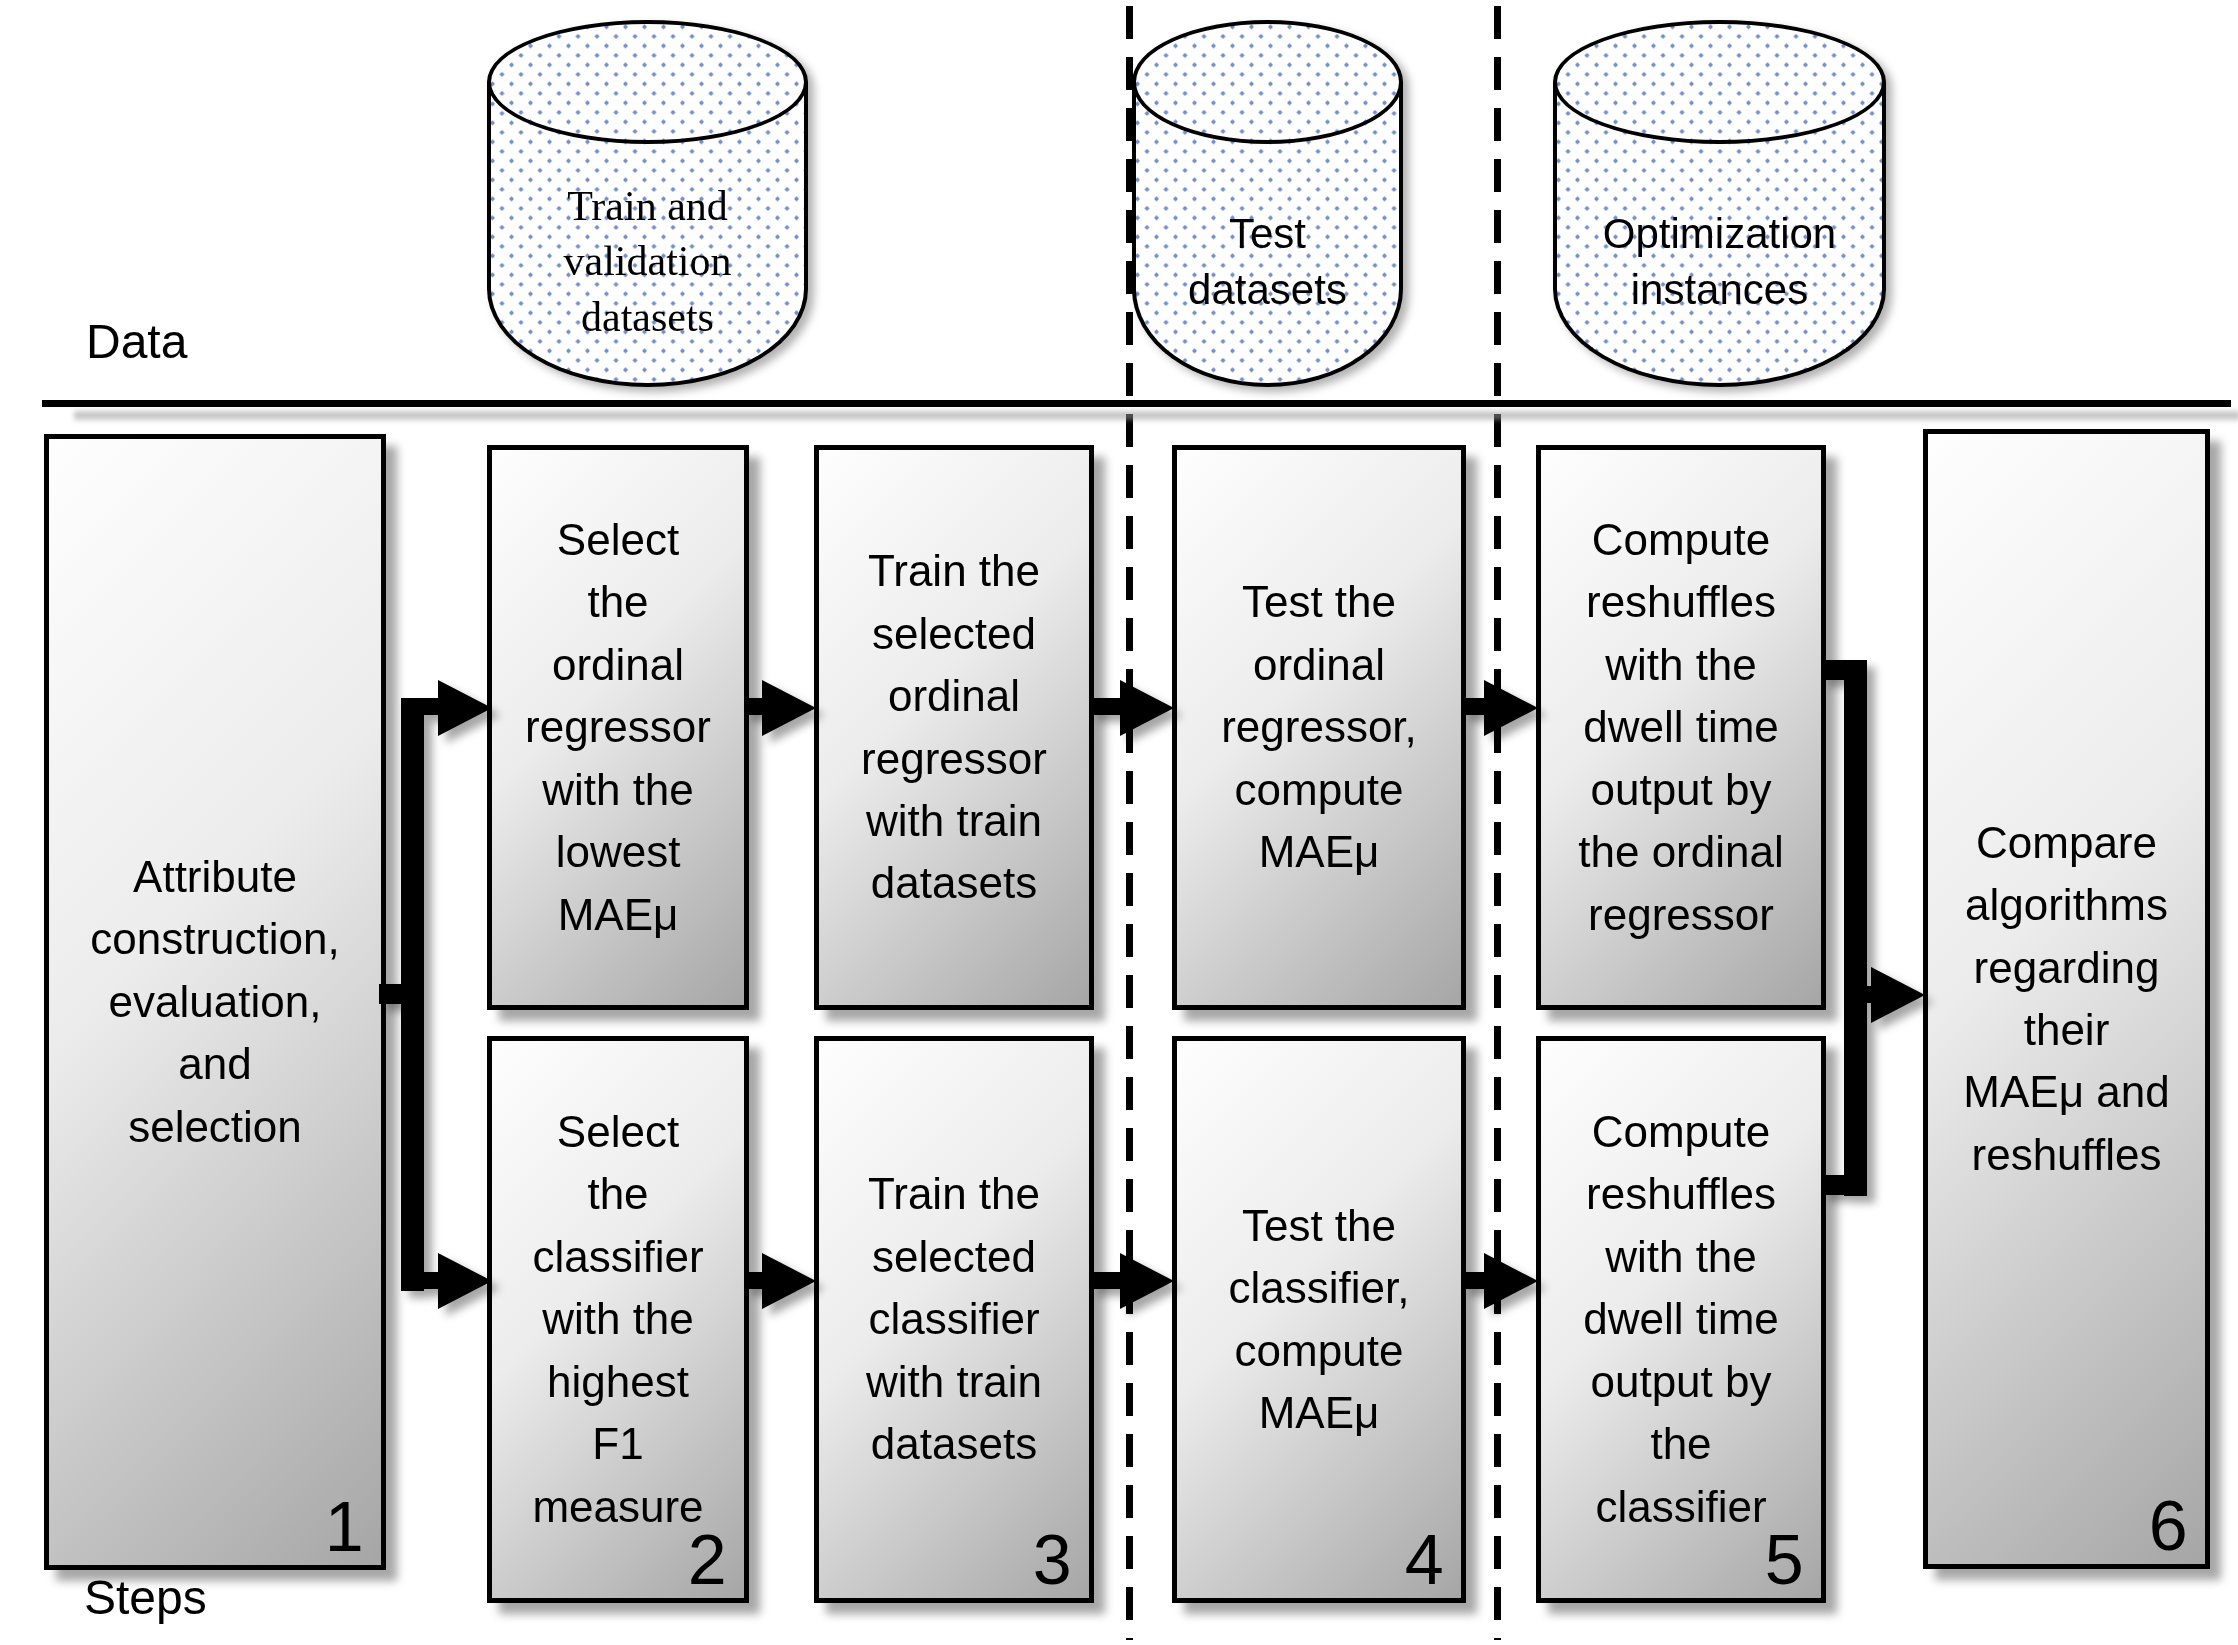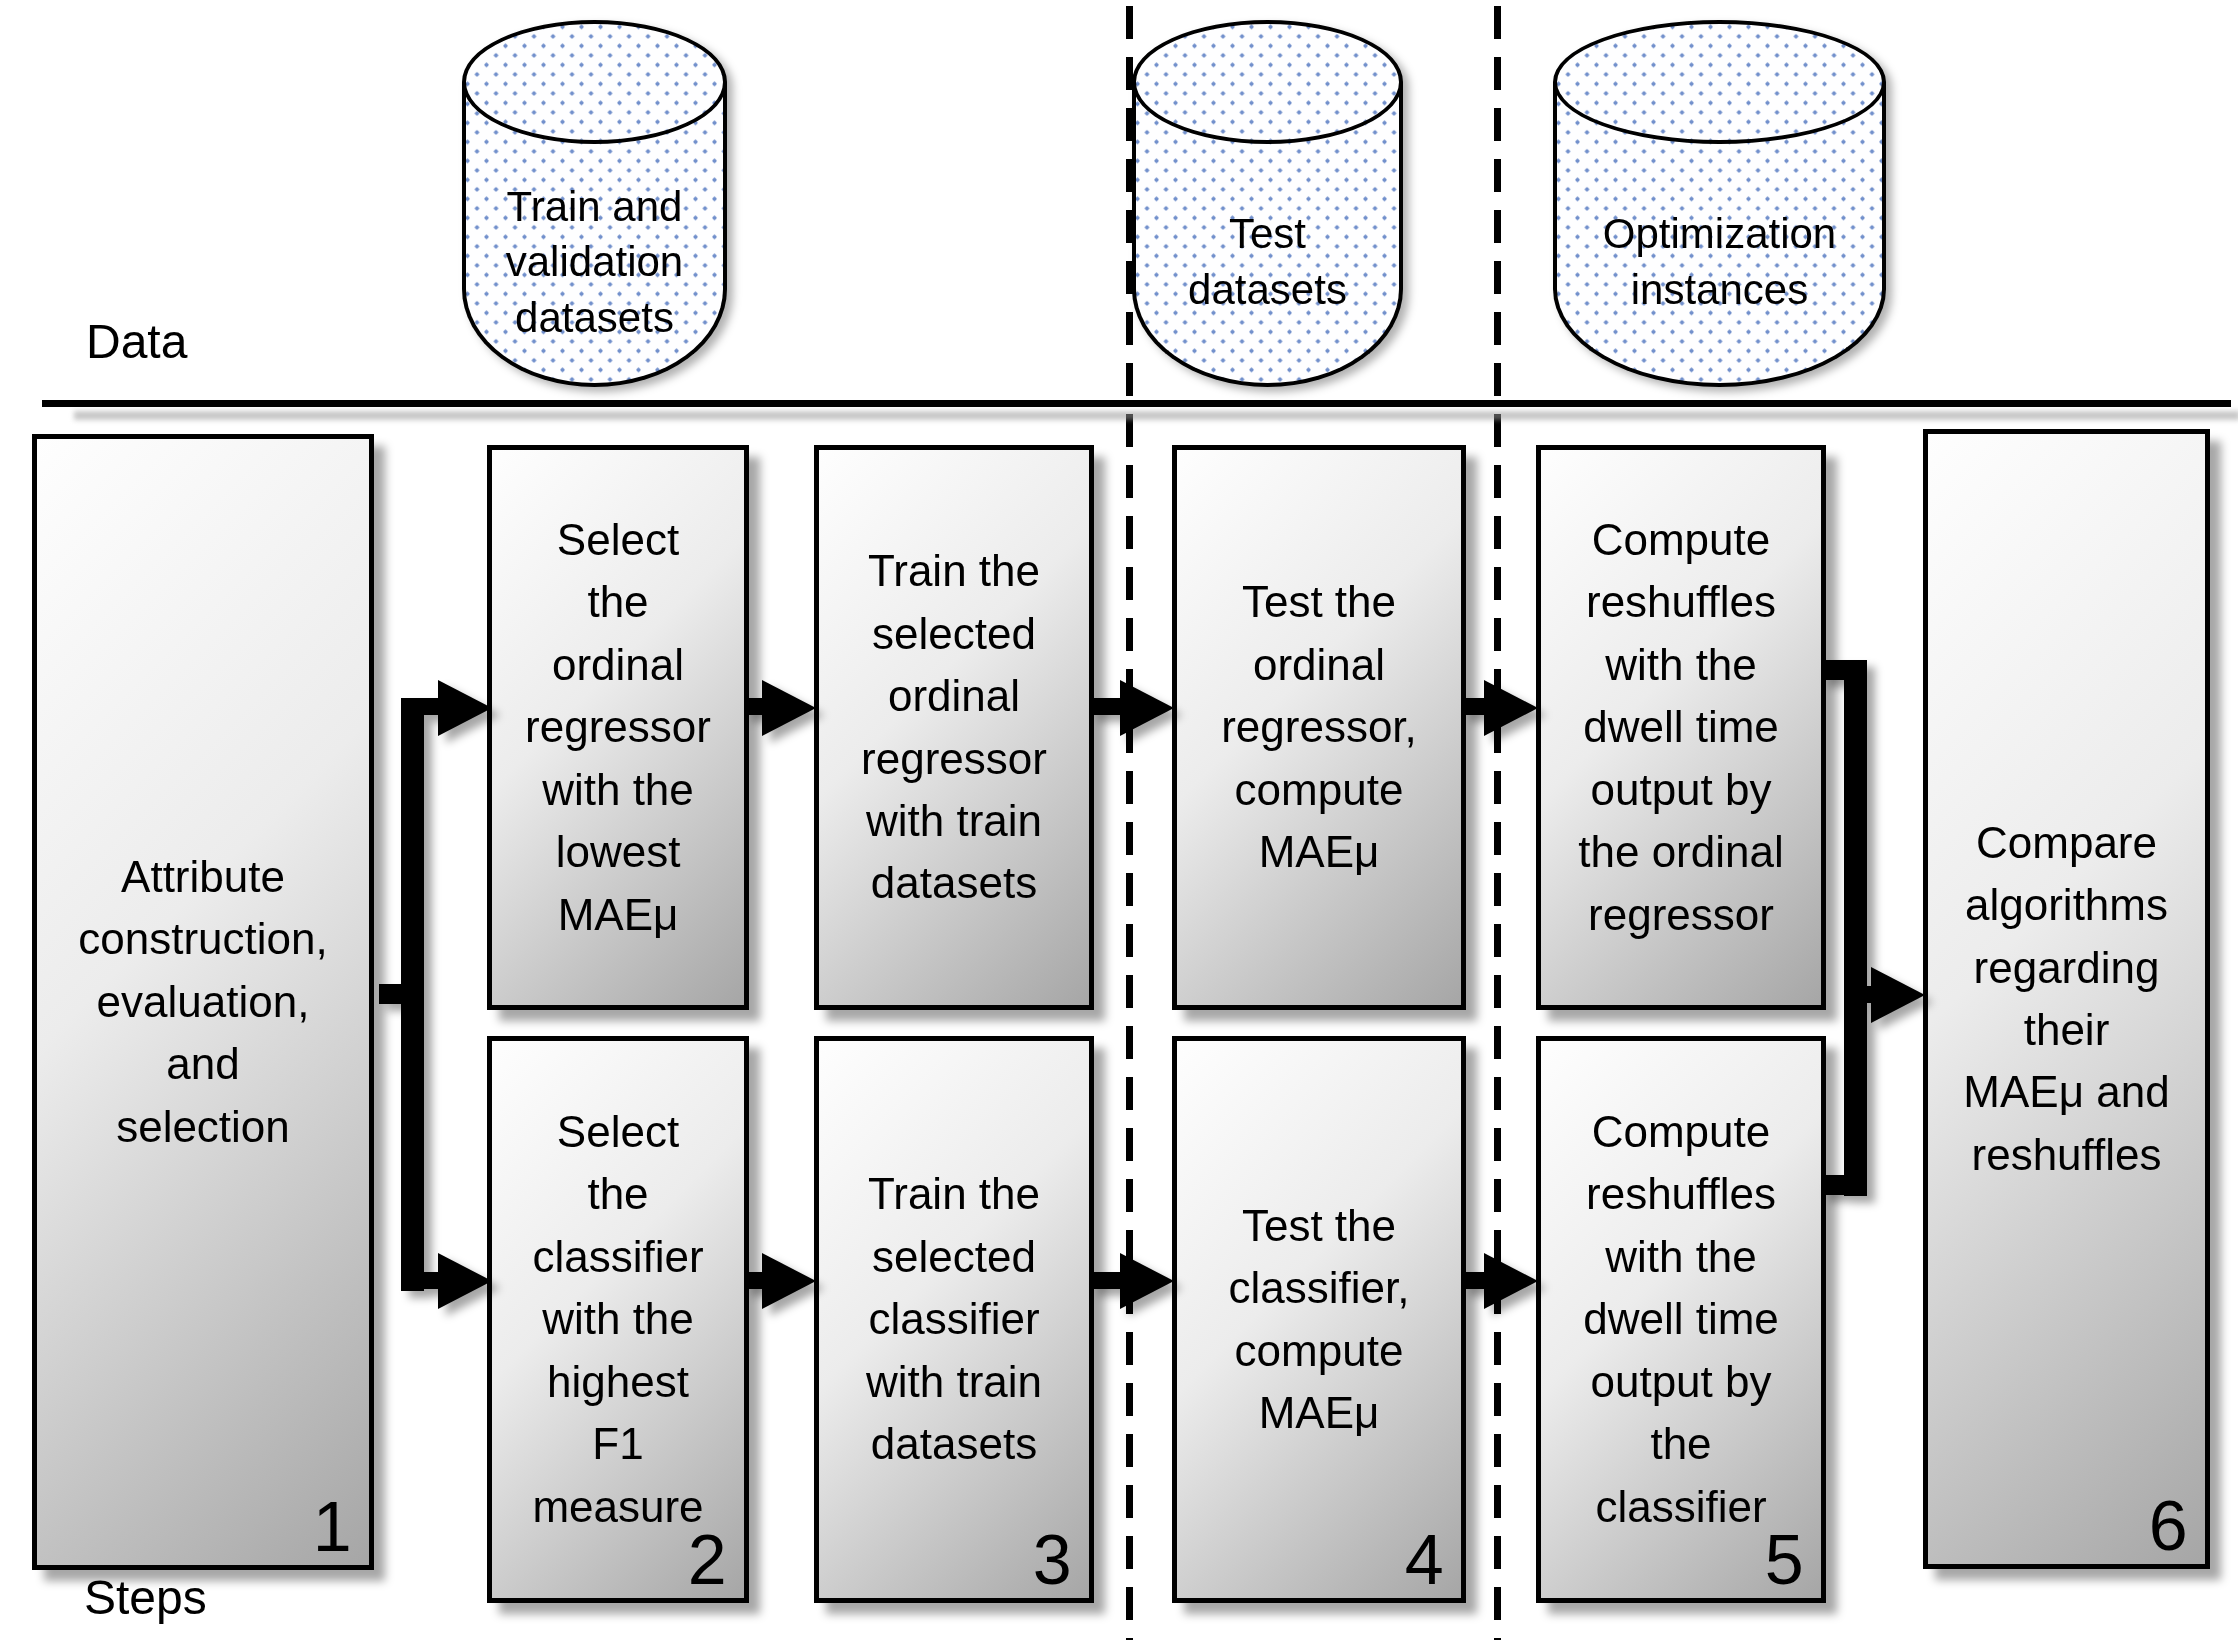--- a/index.html
+++ b/index.html
@@ -23,34 +23,34 @@
               filter:blur(2.9px);opacity:.55;z-index:1;}
 
   
   .box{position:absolute;box-sizing:border-box;border:5.1px solid #000;
        background:linear-gradient(135deg,#fefefe 0%,#ececec 42%,#a6a6a6 100%);
        box-shadow:11.6px 11.6px 8.7px rgba(0,0,0,0.35);
        display:flex;align-items:center;justify-content:center;text-align:center;z-index:4;}
   .box-text{font-size:44px;line-height:1.42;white-space:pre-line;}
   .box-num{position:absolute;right:17.4px;bottom:2.9px;font-size:70px;line-height:1;}
 
-  .box1 {left:32px;  top:434px; width:342px;height:1136px;}
+  .box1 {left:44px;  top:434px; width:342px;height:1136px;}
   .box2t{left:487px; top:445px; width:262px;height:565px;}
   .box2b{left:487px; top:1036px;width:262px;height:567px;}
   .box3t{left:814px;top:445px; width:280px;height:565px;}
   .box3b{left:814px;top:1036px;width:280px;height:567px;}
   .box4t{left:1172px;top:445px; width:294px;height:565px;}
   .box4b{left:1172px;top:1036px;width:294px;height:567px;}
   .box5t{left:1536px;top:445px; width:290px;height:565px;}
   .box5b{left:1536px;top:1036px;width:290px;height:567px;}
   .box6 {left:1923px;top:429px; width:287px;height:1140px;}
 
   
   .cyl{position:absolute;z-index:3;filter:drop-shadow(6.5px 5.8px 4.4px rgba(0,0,0,0.30));}
-  .cyl1{left:462px; top:20.4px;width:265px;height:367px;}
+  .cyl1{left:487px; top:20.4px;width:321px;height:367px;font-family:Liberation Serif, serif;}
   .cyl2{left:1132px;top:20.4px;width:271px;height:367px;}
   .cyl3{left:1553px;top:20.4px;width:333px;height:367px;}
   .dots{background-color:#fefeff;
         background-image:radial-gradient(circle,rgba(90,125,195,.85) 1.9px,transparent 2.3px),
                          radial-gradient(circle,rgba(90,125,195,.85) 1.9px,transparent 2.3px);
         background-size:19px 19px;background-position:1.5px 2.9px,11px 12.4px;}
   .cyl-top{position:absolute;left:0;right:0;top:0;height:124px;box-sizing:border-box;
            border:4.4px solid #000;border-radius:50%;z-index:2;}
   .cyl-body{position:absolute;left:0;right:0;top:62px;bottom:0;box-sizing:border-box;
             border:4.4px solid #000;border-top:none;

